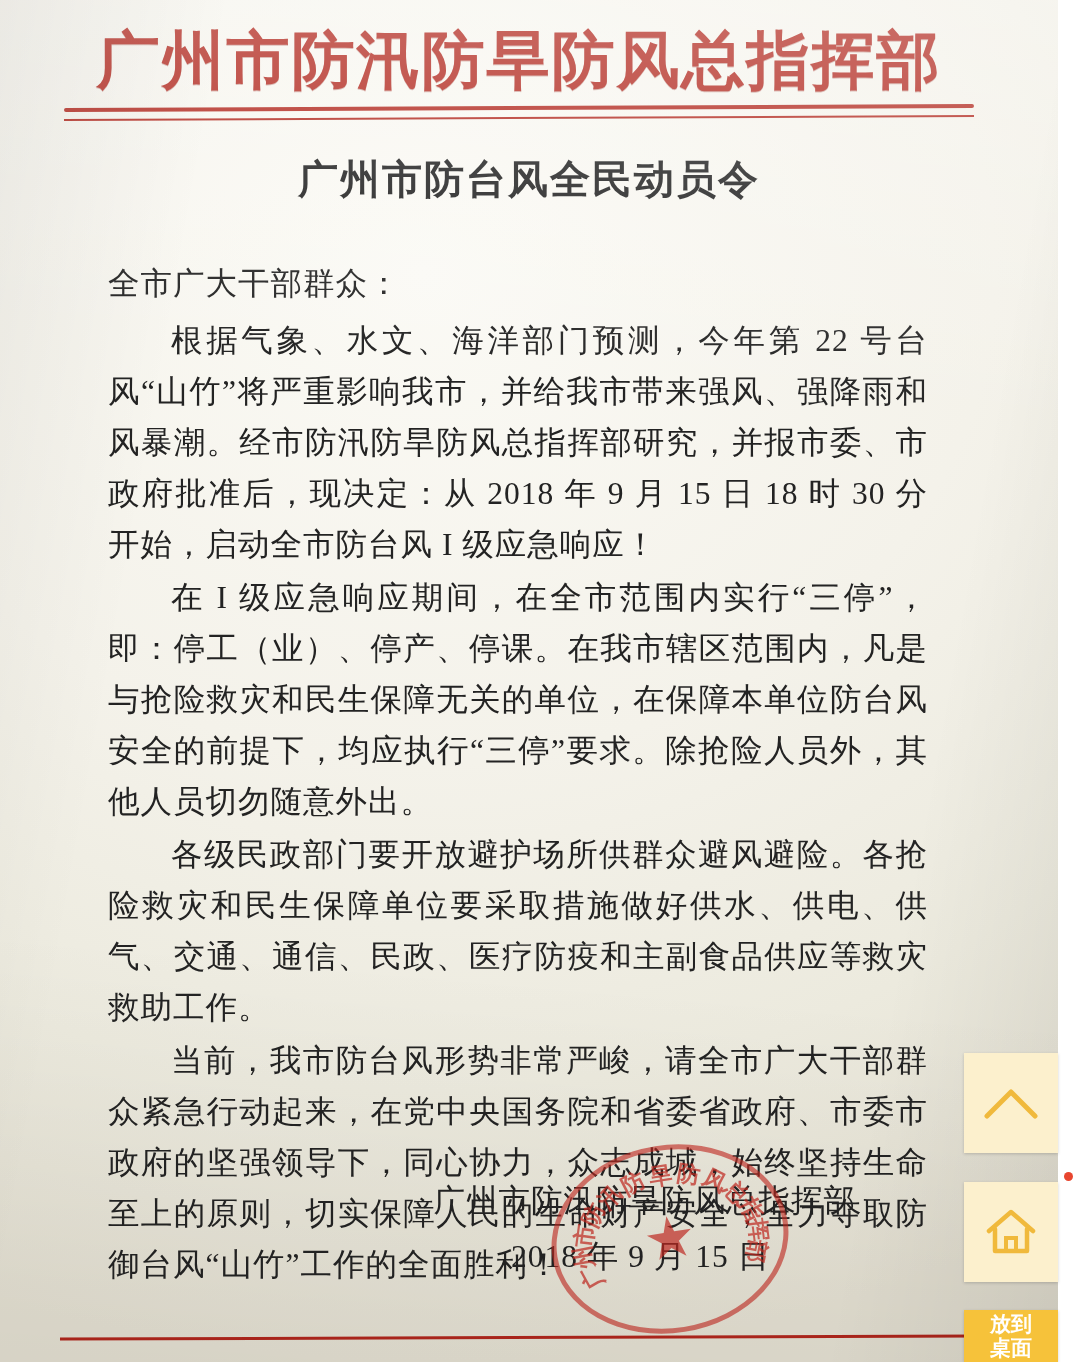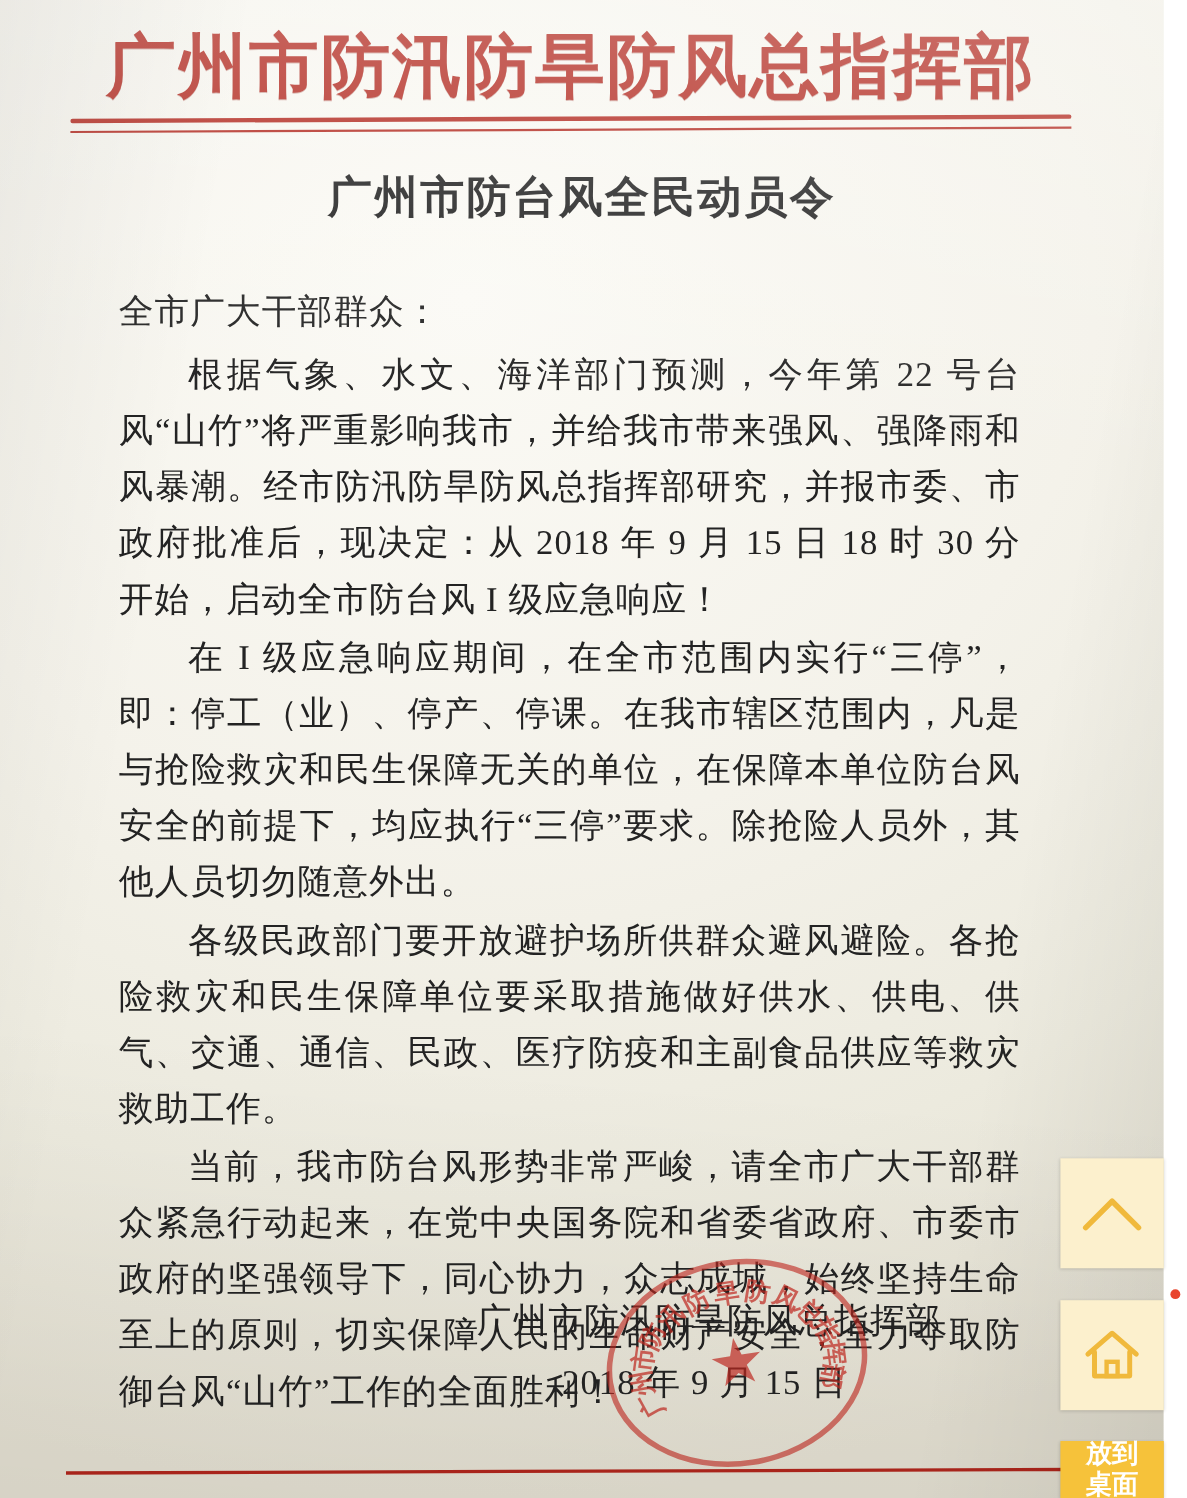--- a/index.html
+++ b/index.html
@@ -213,21 +213,21 @@
     right: 21px;
     top: 1310px;
     height: 52px;
     background: #f6c23a;
     flex-direction: column;
     line-height: 1.15;
   }
   #fab-place .fab-label {
     color: #ffffff;
     font-family: "Liberation Sans", sans-serif;
-    font-size: 24px;
+    font-size: 21px;
     font-weight: bold;
     text-align: right;
   }
   .fab svg { display: block; }
 </style>
 </head>
 <body>
 
 <div id="document-photo">
 

